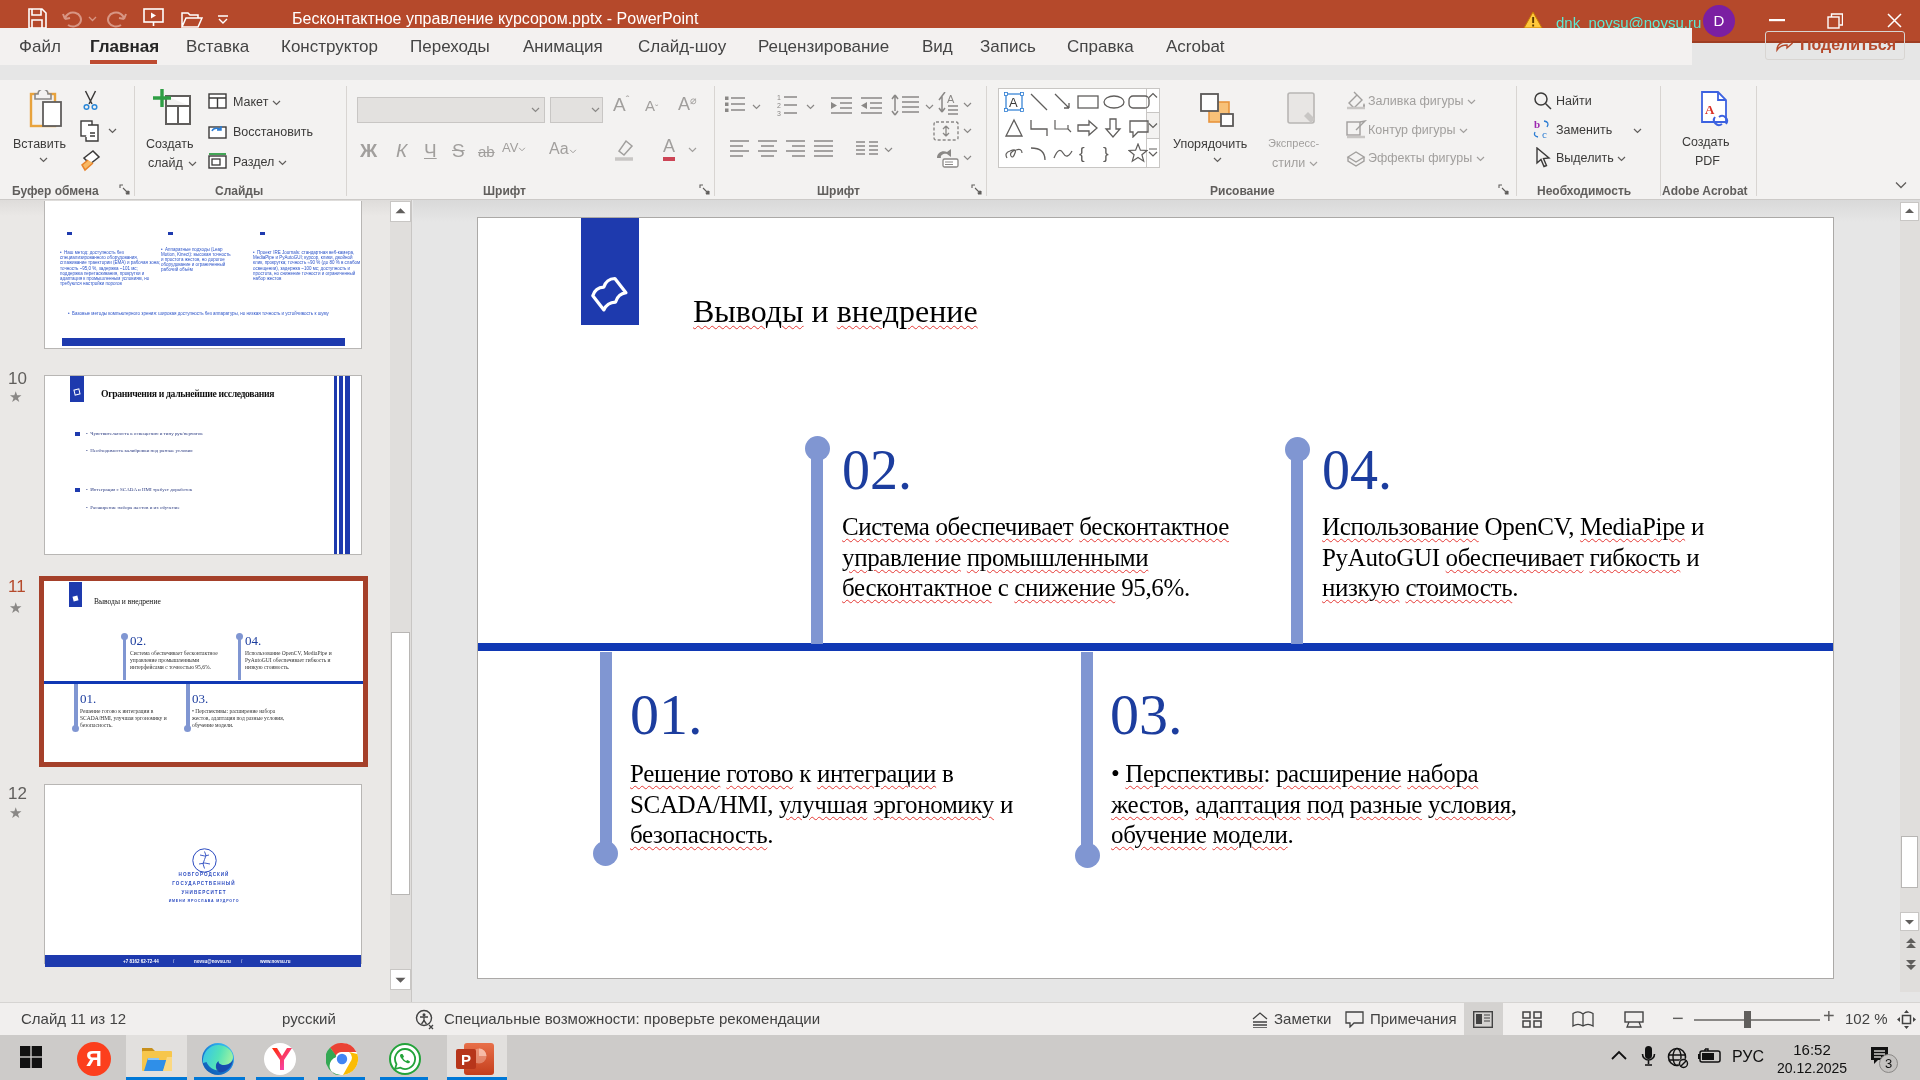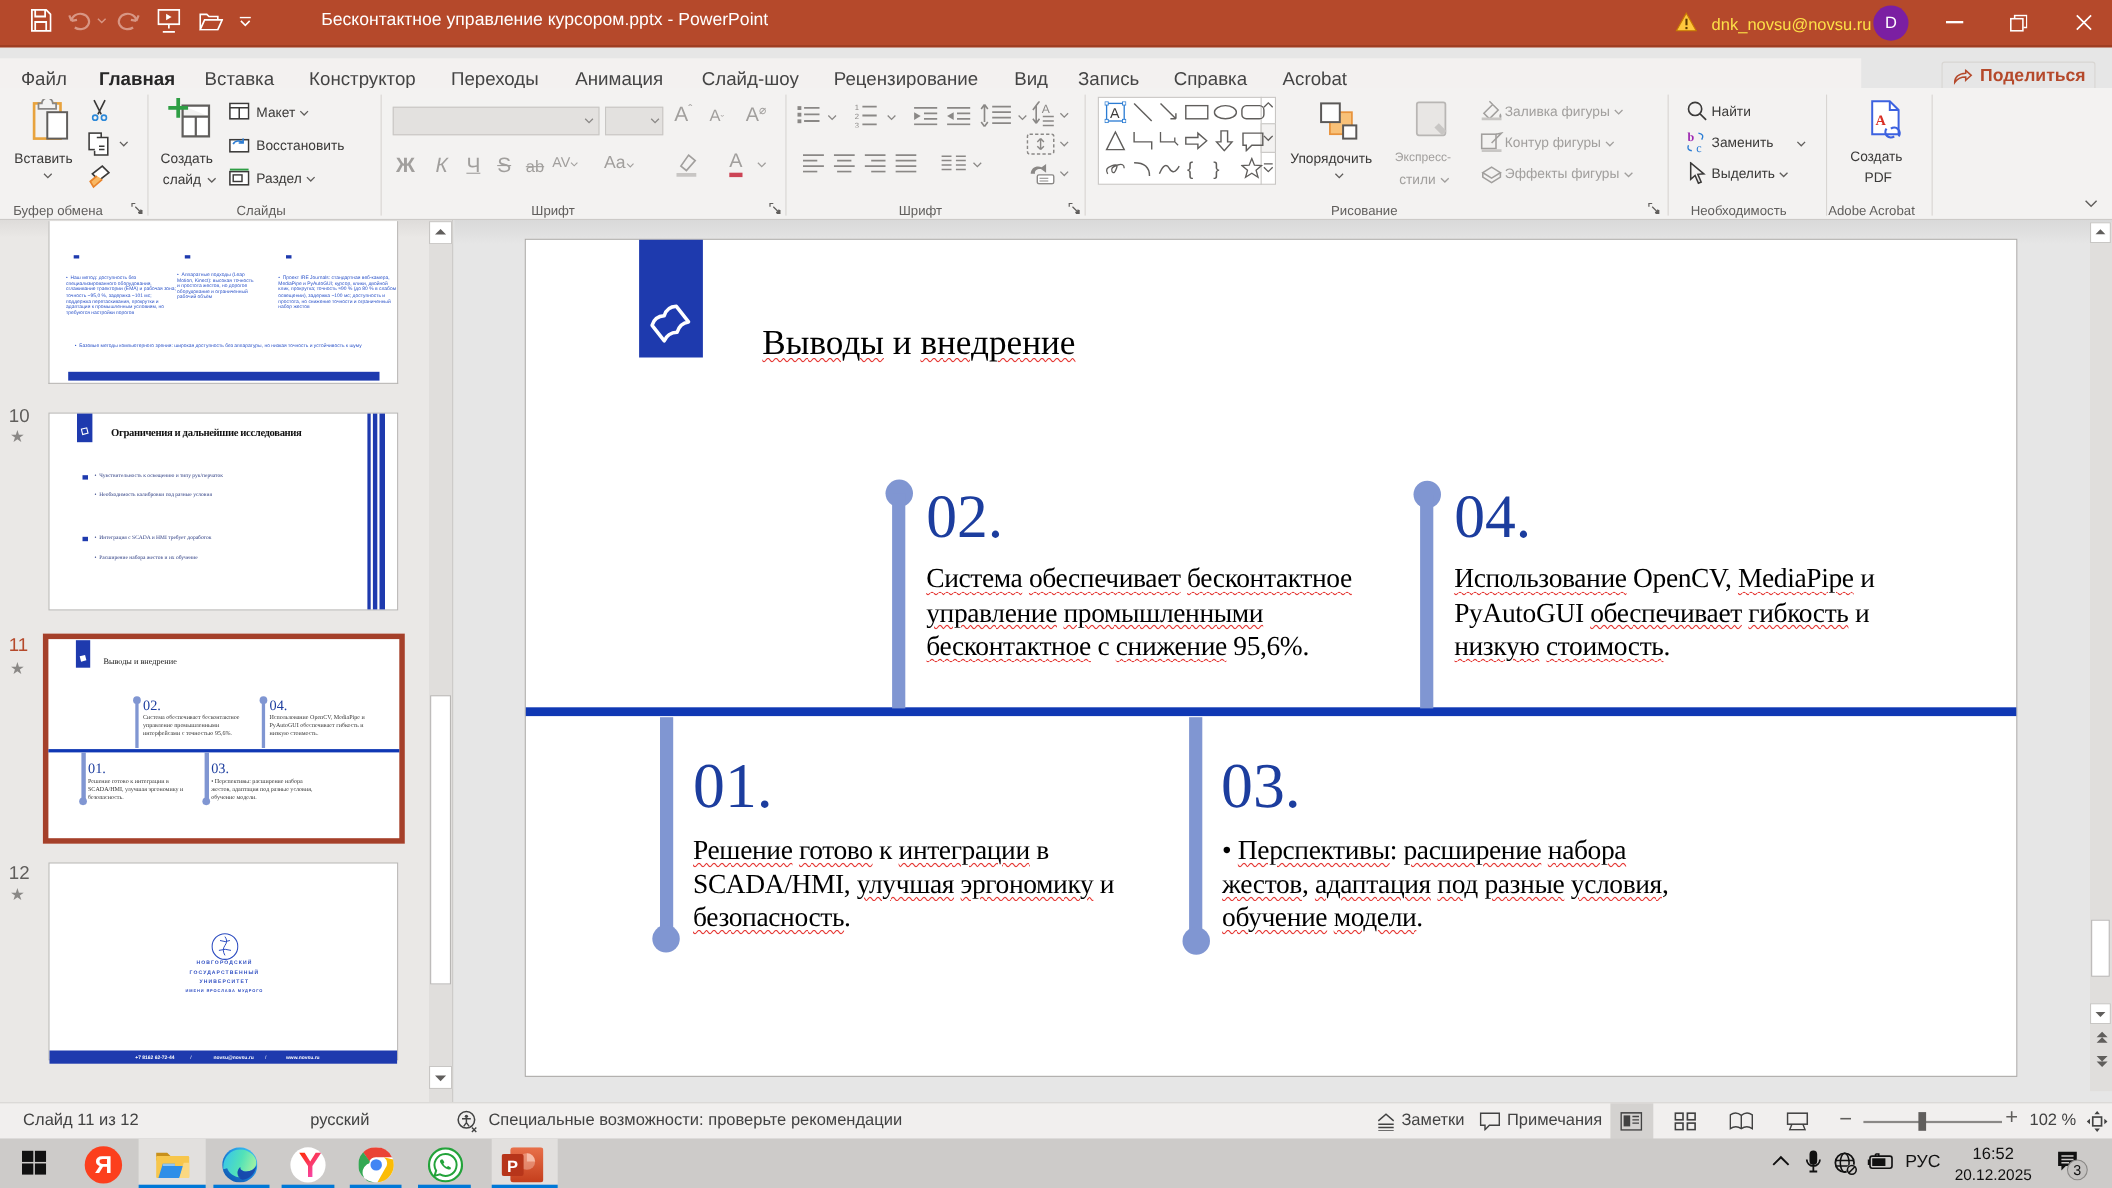--- a/index.html
+++ b/index.html
@@ -8,35 +8,35 @@
 #root { position:absolute; left:0; top:0; width:1920px; height:1080px; background:#E6E6E6; }
 .abs { position:absolute; }
 
 
 #titlebar { position:absolute; left:0; top:0; width:1920px; height:43px; background:#B5492B; }
 #titlebar .dark { position:absolute; left:0; bottom:0; width:1920px; height:2px; background:#9E3D22; }
 .tbico { position:absolute; top:7px; }
 #tbtitle { position:absolute; left:292px; top:10px; width:390px; color:#fff; font-size:16px; text-align:center; white-space:nowrap; }
 #searchbox { position:absolute; left:741px; top:6px; width:495px; height:31px; background:#F8CBB6; border-radius:2px; }
 #searchbox .q { position:absolute; left:60px; top:7px; color:#5F2210; font-size:16px; }
-#account { position:absolute; left:1556px; top:14px; color:#fde047; font-size:15px; }
+#account { position:absolute; left:1556px; top:14px; color:#5eead4; font-size:15px; }
 #avatar { position:absolute; left:1703px; top:5px; width:32px; height:32px; border-radius:50%; background:#7B1FA2; color:#fff; font-size:15px; text-align:center; line-height:32px; }
 
 
-#menubar { position:absolute; left:0; top:53px; width:1692px; height:37px; background:#F3F1F0; }
+#menubar { position:absolute; left:0; top:28px; width:1692px; height:37px; background:#F3F1F0; }
 .mtab { position:absolute; top:9px; font-size:17px; color:#444; white-space:nowrap; }
 #tab-active { font-weight:bold; color:#262626; }
 #tabline { position:absolute; left:90px; top:32px; width:67px; height:4px; background:#BE4B31; }
 #sharebtn { position:absolute; left:1765px; top:3px; width:140px; height:29px; border:1px solid #D8D5D2; border-radius:3px; color:#B5492B; font-size:16px; font-weight:bold; }
 #sharebtn span { position:absolute; left:34px; top:4px; }
 
 
 #ribbon { position:absolute; left:0; top:80px; width:1920px; height:120px; background:#F3F2F1; border-bottom:1px solid #CCCAC8; }
 .rsep { position:absolute; top:6px; width:1px; height:110px; background:#D8D5D2; }
-.rlabel { position:absolute; top:104px; font-size:12px; color:#605E5C; text-align:center; white-space:nowrap; }
+.rlabel { position:absolute; top:104px; font-size:12px; color:#605E5C; text-align:center; white-space:nowrap;font-weight:bold; }
 .rtext { position:absolute; font-size:12px; color:#3B3A39; white-space:nowrap; }
 .rgray { color:#A19F9D !important; }
 .launcher { position:absolute; top:104px; width:11px; height:11px; }
 .combo { position:absolute; border:1px solid #C8C6C4; background:#E3E1DF; }
 .chev { display:inline-block; }
 
 
 #leftpane { position:absolute; left:0; top:200px; width:412px; height:802px; background:linear-gradient(#DEDCDA, #EAE8E6 16px); border-right:1px solid #C8C6C4; }
 .thumb { position:absolute; left:44px; width:318px; background:#fff; border:1px solid #B8B6B4; }
 .thumbnum { position:absolute; left:8px; font-size:17px; color:#605E5C; }

